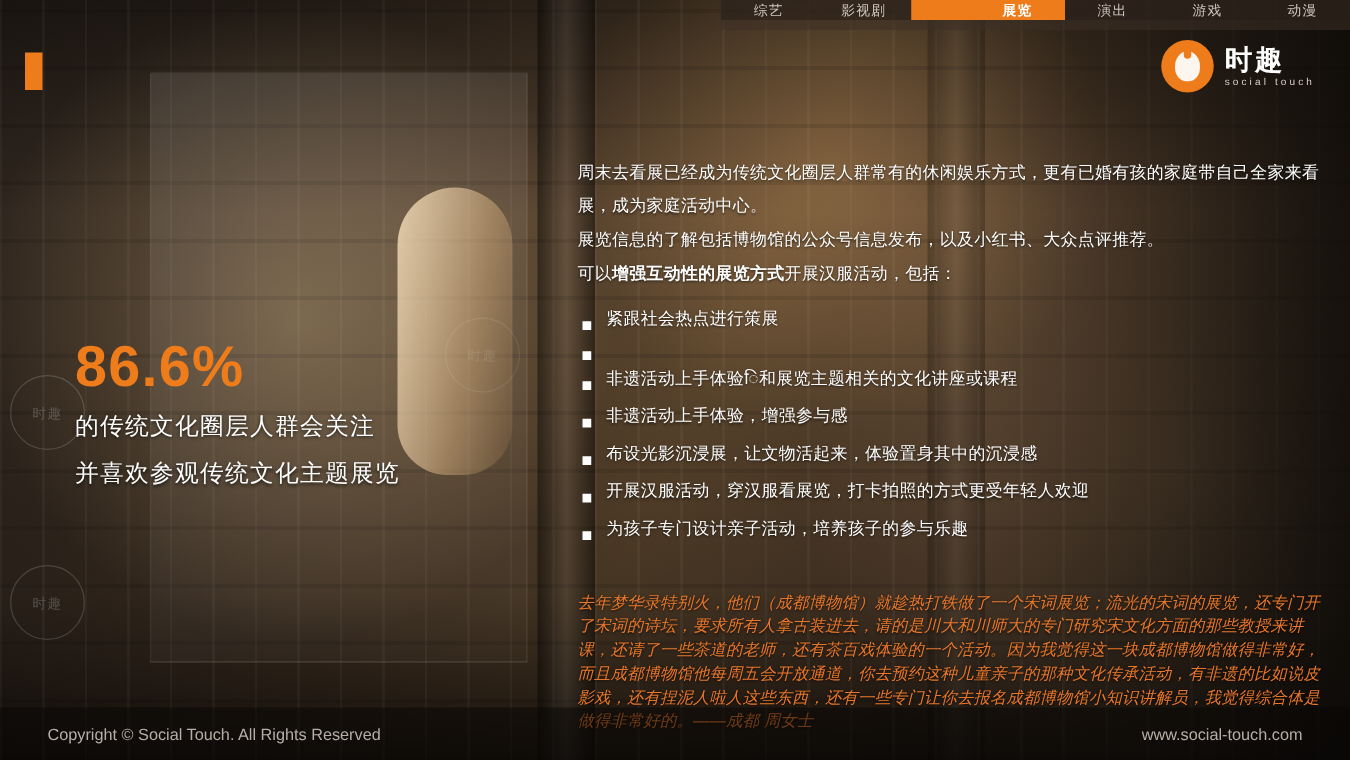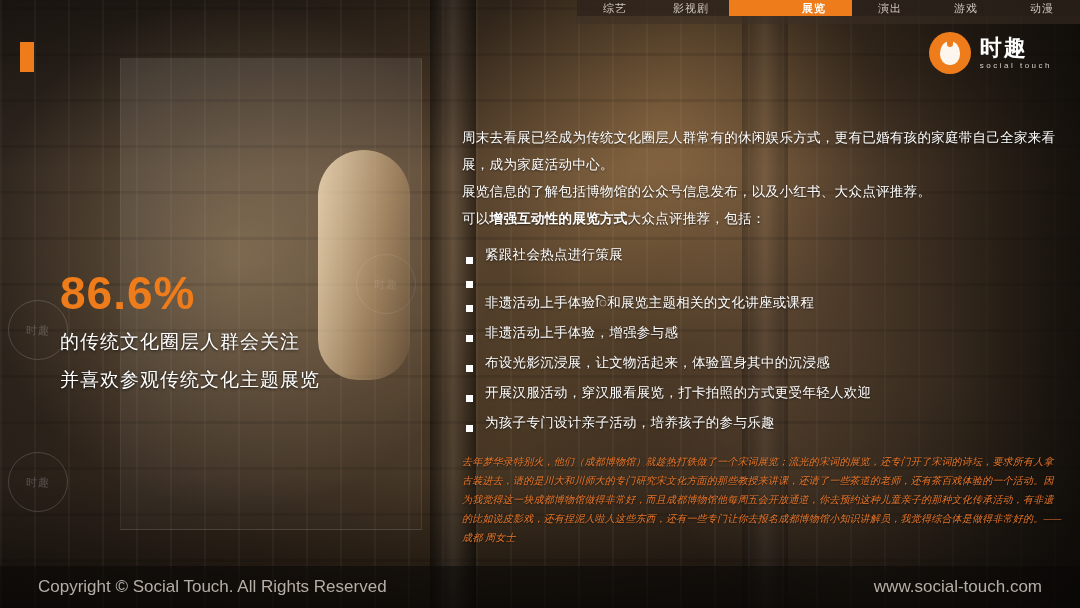--- a/index.html
+++ b/index.html
@@ -222,42 +222,41 @@
   .bullet .sq {
     width: 7px;
     height: 7px;
     background: #ffffff;
     margin: 11px 12px 0 4px;
     flex: 0 0 auto;
   }
   .quote {
     position: absolute;
     left: 462px;
-    top: 452px;
+    top: 472px;
     width: 600px;
-    font-size: 10px;
+    font-size: 13px;
     line-height: 19px;
     color: #e8762a;
     font-style: italic;
     letter-spacing: 0.2px;
     text-shadow: 0 1px 2px rgba(0,0,0,0.55);
-    font-family: Liberation Serif, serif;
   }
   
   .footer {
     position: absolute;
     left: 0; right: 0; bottom: 0;
     height: 42px;
     background: rgba(10,8,6,0.55);
     display: flex;
     align-items: center;
     justify-content: space-between;
     padding: 0 38px;
     box-sizing: border-box;
-    font-size: 17px;
+    font-size: 13px;
     color: #b6aea6;
   }
   
   .wm {
     position: absolute;
     width: 58px;
     height: 58px;
     border-radius: 50%;
     border: 1px solid rgba(255,255,255,0.16);
     color: rgba(255,255,255,0.20);
@@ -306,21 +305,21 @@
 
   <div class="stat-block">
     <div class="stat-number">86.6%</div>
     <div class="stat-line">的传统文化圈层人群会关注</div>
     <div class="stat-line">并喜欢参观传统文化主题展览</div>
   </div>
 
   <div class="content">
     <div class="para">周末去看展已经成为传统文化圈层人群常有的休闲娱乐方式，更有已婚有孩的家庭带自己全家来看展，成为家庭活动中心。</div>
     <div class="para">展览信息的了解包括博物馆的公众号信息发布，以及小红书、大众点评推荐。</div>
-    <div class="para"><span>可以</span><span class="hl">增强互动性的展览方式</span><span>大众点评推荐，包括：</span></div>
+    <div class="para"><span>可以</span><span class="hl">增强互动性的展览方式</span><span>开展汉服活动，包括：</span></div>
 
     <div class="bullets">
       <div class="bullet">
           <span class="sq"></span>
           <span>紧跟社会热点进行策展</span>
         </div>
       <div class="bullet">
           <span class="sq"></span>
         </div>
       <div class="bullet">

